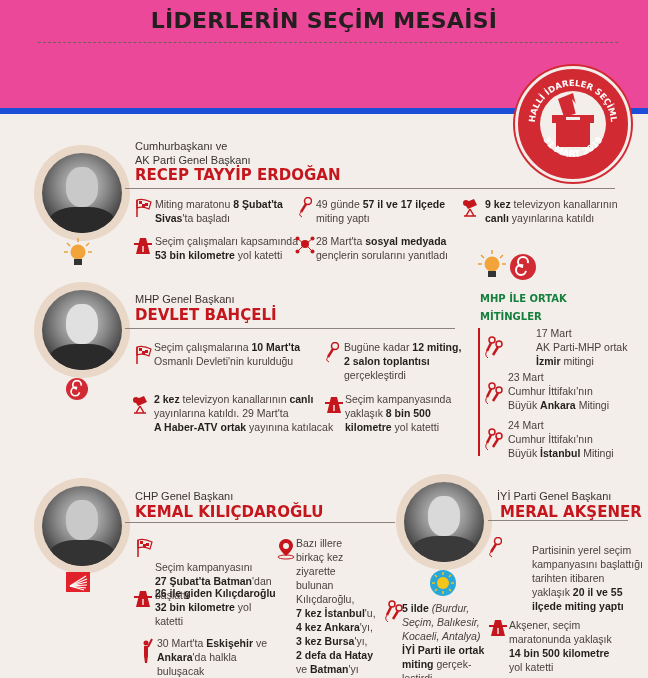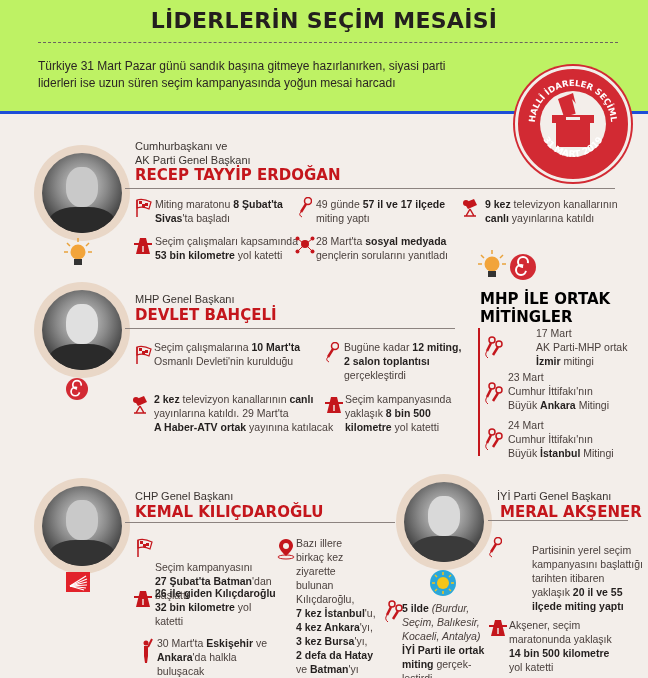--- a/index.html
+++ b/index.html
@@ -1,47 +1,43 @@
 <!DOCTYPE html>
 <html><head>
 <meta charset="utf-8">
 <style>
   * { box-sizing: border-box; margin: 0; padding: 0; }
   body { width: 648px; height: 678px; overflow: hidden; background: #f3eeea; font-family: "Liberation Sans", sans-serif; color: #3a3330; position: relative; }
-  .header { position: absolute; left: 0; top: 0; width: 648px; height: 114px; background: #bef264; border-bottom: 3px solid #1d4ed8; }
+  .header { position: absolute; left: 0; top: 0; width: 648px; height: 114px; background: #ec4899; border-bottom: 6px solid #1d4ed8; }
   .title { position: absolute; left: 0; top: 8px; width: 648px; text-align: center; font-family: "DejaVu Sans", sans-serif; font-weight: bold; font-size: 22px; color: #231f1e; letter-spacing: 0.3px; }
   .dashline { position: absolute; left: 38px; top: 42px; width: 580px; border-top: 1.5px dashed #6b6260; }
   .intro { position: absolute; left: 38px; top: 58px; width: 420px; font-size: 12px; line-height: 17px; color: #2b2524; }
   .seal { position: absolute; left: 515px; top: 66px; width: 116px; height: 116px; border-radius: 50%; background: #d22a33; border: 3px solid #f3eeea; box-shadow: 0 0 0 2px #d22a33; }
   .seal svg { position: absolute; left: 0; top: 0; }
   .photo { position: absolute; width: 96px; height: 96px; border-radius: 50%; background: #e9d7c7; }
   .photo .inner { position: absolute; left: 8px; top: 8px; width: 80px; height: 80px; border-radius: 50%; background: radial-gradient(circle at 50% 40%, #d8d8d8 0%, #8a8a8a 40%, #3c3c3c 75%, #1e1e1e 100%); overflow: hidden; }
   .photo .face { position: absolute; left: 24px; top: 14px; width: 32px; height: 40px; border-radius: 45%; background: #c9c9c9; }
   .photo .body { position: absolute; left: 6px; top: 54px; width: 68px; height: 40px; border-radius: 40% 40% 0 0; background: #2a2a2a; }
   .role { position: absolute; font-size: 11px; color: #3a3330; line-height: 14px; }
   .name { position: absolute; font-family: "DejaVu Sans", sans-serif; font-weight: bold; font-size: 15px; color: #c4161c; }
   .rule { position: absolute; height: 1px; background: #8c8380; }
   .fact { position: absolute; font-size: 10.5px; line-height: 14px; color: #4a403d; }
   .fact b { color: #231f1e; }
   .fact i { color: #4a403d; }
   .ico { position: absolute; }
-  .joint-title { position: absolute; left: 480px; top: 290px; font-family: "DejaVu Sans", sans-serif; font-weight: bold; font-size: 15px; line-height: 18px; color: #000000; }
+  .joint-title { position: absolute; left: 480px; top: 290px; font-family: "DejaVu Sans", sans-serif; font-weight: bold; font-size: 10px; line-height: 18px; color: #15803d; }
   .vline { position: absolute; left: 478px; top: 328px; width: 1.5px; height: 128px; background: #c4161c; }
   .party-ico { position: absolute; }
 </style>
 </head>
 <body>
 
 <div class="header">
   <div class="title">LİDERLERİN SEÇİM MESAİSİ</div>
   <div class="dashline"></div>
-  <div class="intro">
-    <div>Türkiye 31 Mart Pazar günü sandık başına gitmeye hazırlanırken, siyasi parti</div>
-    <div>liderleri ise uzun süren seçim kampanyasında yoğun mesai harcadı</div>
-  </div>
 </div>
 
 <div class="seal">
   <svg width="110" height="110" viewBox="0 0 110 110">
     <defs>
       <path id="arcTop" d="M 17 55 A 38 38 0 0 1 93 55"></path>
       <path id="arcBot" d="M 22 62 A 34 34 0 0 0 88 62"></path>
     </defs>
     <circle cx="55" cy="55" r="33" fill="#f3eeea"></circle>
     <rect x="38" y="52" width="34" height="26" fill="#d22a33"></rect>

